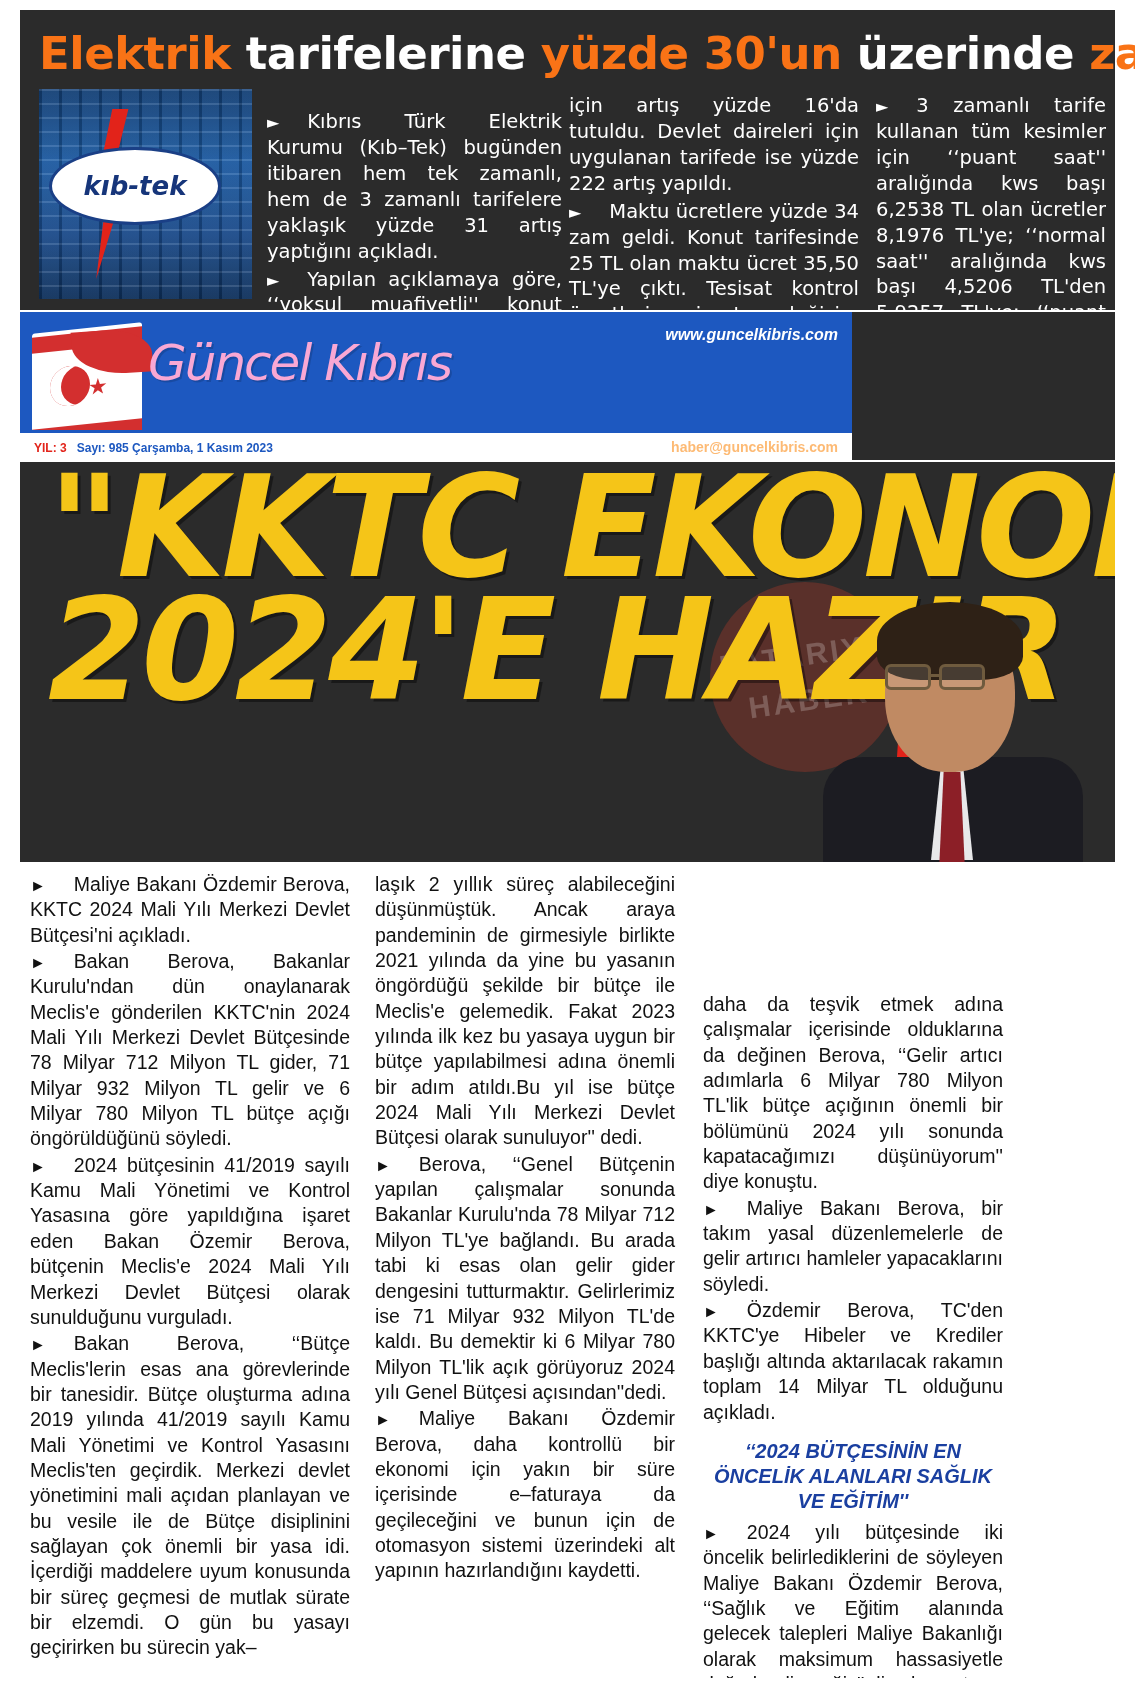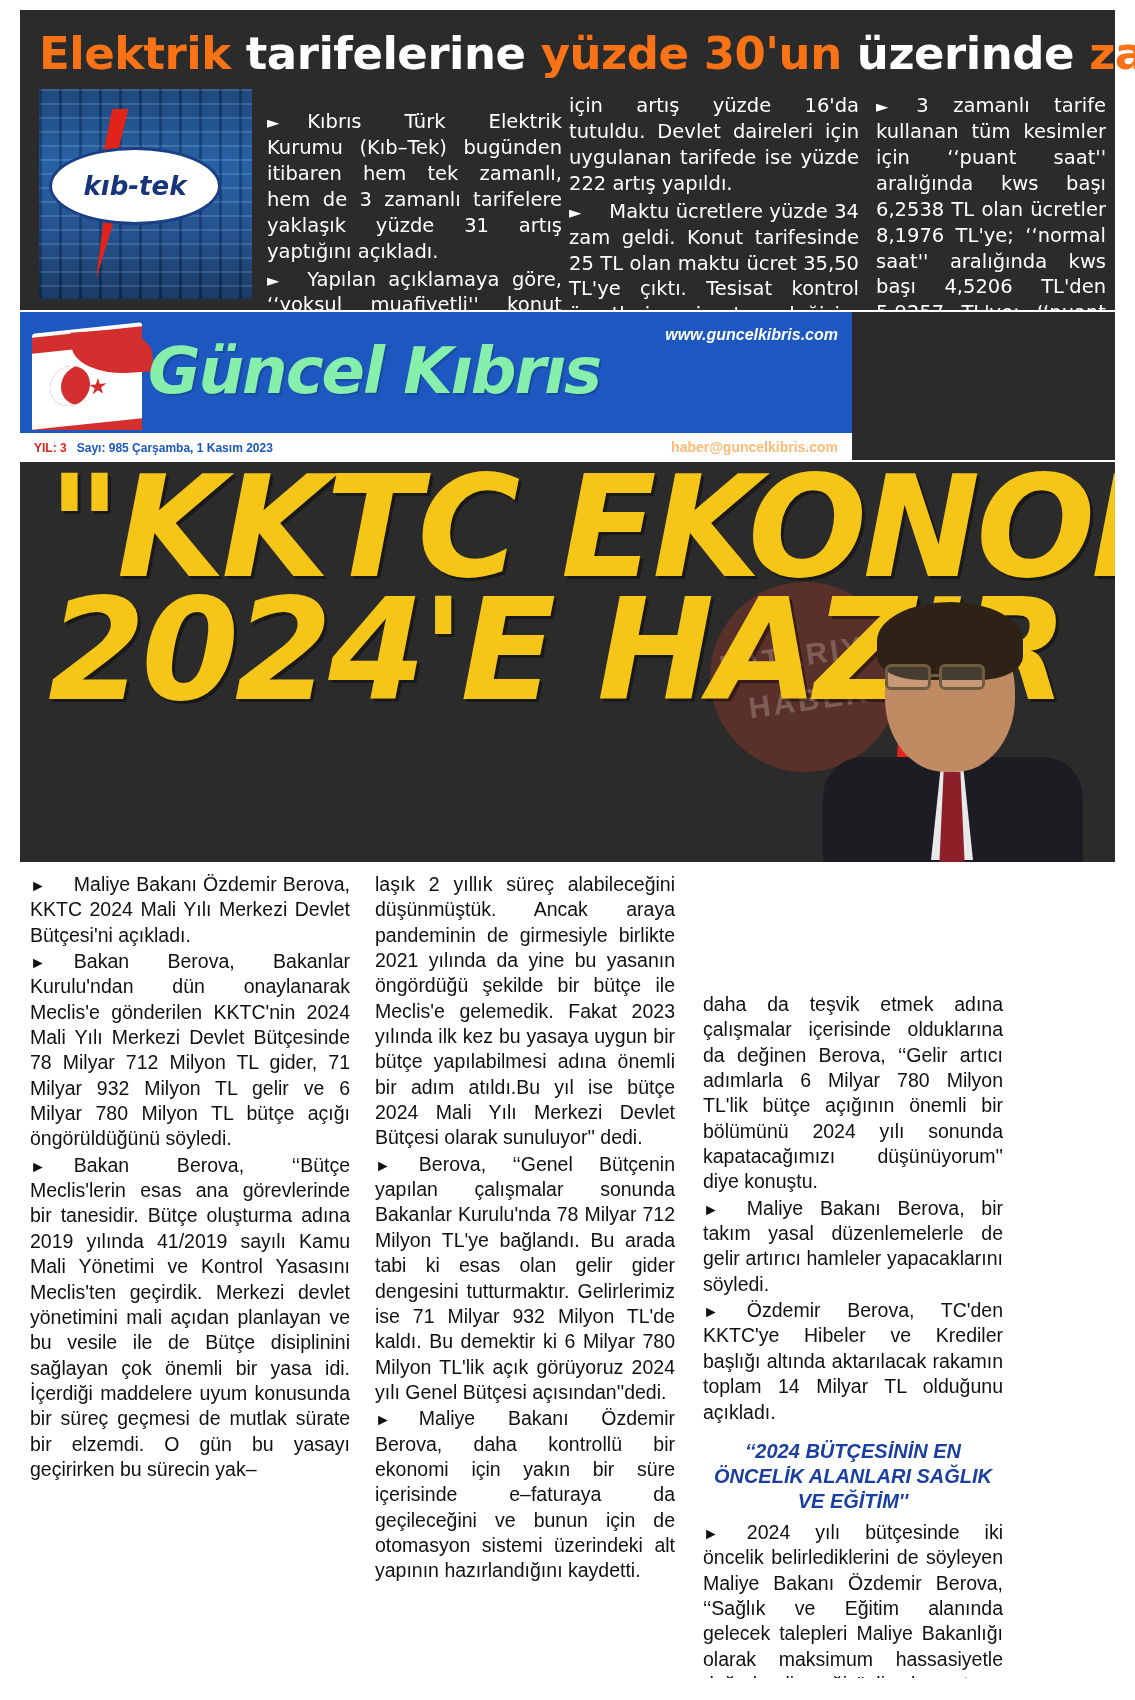--- a/index.html
+++ b/index.html
@@ -155,23 +155,23 @@
   .flag .redswish {
     position: absolute; left: 40px; top: 2px;
     width: 80px; height: 44px;
     background: #d32f2f;
     border-radius: 0 60% 0 70%;
     transform: rotate(-4deg);
   }
   .mast-title {
     position: absolute;
     left: 128px; top: 22px;
-    color: #86efac;
-    font-size: 64px;
-    font-weight: bold;
+    color: #f9a8d4;
+    font-size: 50px;
+    font-weight: normal;
     font-style: italic;
     letter-spacing: -2px;
     font-family: "DejaVu Sans", sans-serif;
     text-shadow: 2px 2px 0 rgba(0,0,0,0.15);
     white-space: nowrap;
   }
   .mast-web {
     position: absolute;
     right: 14px; top: 14px;
     color: #ffffff;
@@ -443,20 +443,21 @@
       <div class="p-glass-r"></div>
       <div class="p-glass-bridge"></div>
     </div>
   </div>
 
   <div class="article">
 
     <div class="acol" id="a-col1">
       <p><span class="arrow">►</span><span class="arrow-pad"></span><span>Maliye Bakanı Özdemir Berova, KKTC 2024 Mali Yılı Merkezi Devlet Bütçesi'ni açıkladı.</span></p>
       <p><span class="arrow">►</span><span class="arrow-pad"></span><span>Bakan Berova, Bakanlar Kurulu'ndan dün onaylanarak Meclis'e gönderilen KKTC'nin 2024 Mali Yılı Merkezi Devlet Bütçesinde 78 Milyar 712 Milyon TL gider, 71 Milyar 932 Milyon TL gelir ve 6 Milyar 780 Milyon TL bütçe açığı öngörüldüğünü söyledi.</span></p>
+      <p><span class="arrow">►</span><span class="arrow-pad"></span><span>2024 bütçesinin 41/2019 sayılı Kamu Mali Yönetimi ve Kontrol Yasasına göre yapıldığına işaret eden Bakan Özemir Berova, bütçenin Meclis'e 2024 Mali Yılı Merkezi Devlet Bütçesi olarak sunulduğunu vurguladı.</span></p>
       <p><span class="arrow">►</span><span class="arrow-pad"></span><span>Bakan Berova, ‘‘Bütçe Meclis'lerin esas ana görevlerinde bir tanesidir. Bütçe oluşturma adına 2019 yılında 41/2019 sayılı Kamu Mali Yönetimi ve Kontrol Yasasını Meclis'ten geçirdik. Merkezi devlet yönetimini mali açıdan planlayan ve bu vesile ile de Bütçe disiplinini sağlayan çok önemli bir yasa idi. İçerdiği maddelere uyum konusunda bir süreç geçmesi de mutlak sürate bir elzemdi. O gün bu yasayı geçirirken bu sürecin yak–</span></p>
     </div>
 
     <div class="acol" id="a-col2">
       <p><span>laşık 2 yıllık süreç alabileceğini düşünmüştük. Ancak araya pandeminin de girmesiyle birlikte 2021 yılında da yine bu yasanın öngördüğü şekilde bir bütçe ile Meclis'e gelemedik. Fakat 2023 yılında ilk kez bu yasaya uygun bir bütçe yapılabilmesi adına önemli bir adım atıldı.Bu yıl ise bütçe 2024 Mali Yılı Merkezi Devlet Bütçesi olarak sunuluyor'' dedi.</span></p>
       <p><span class="arrow">►</span><span class="arrow-pad"></span><span>Berova, ‘‘Genel Bütçenin yapılan çalışmalar sonunda Bakanlar Kurulu'nda 78 Milyar 712 Milyon TL'ye bağlandı. Bu arada tabi ki esas olan gelir gider dengesini tutturmaktır. Gelirlerimiz ise 71 Milyar 932 Milyon TL'de kaldı. Bu demektir ki 6 Milyar 780 Milyon TL'lik açık görüyoruz 2024 yılı Genel Bütçesi açısından''dedi.</span></p>
       <p><span class="arrow">►</span><span class="arrow-pad"></span><span>Maliye Bakanı Özdemir Berova, daha kontrollü bir ekonomi için yakın bir süre içerisinde e–faturaya da geçileceğini ve bunun için de otomasyon sistemi üzerindeki alt yapının hazırlandığını kaydetti.</span></p>
 
     </div>
 

